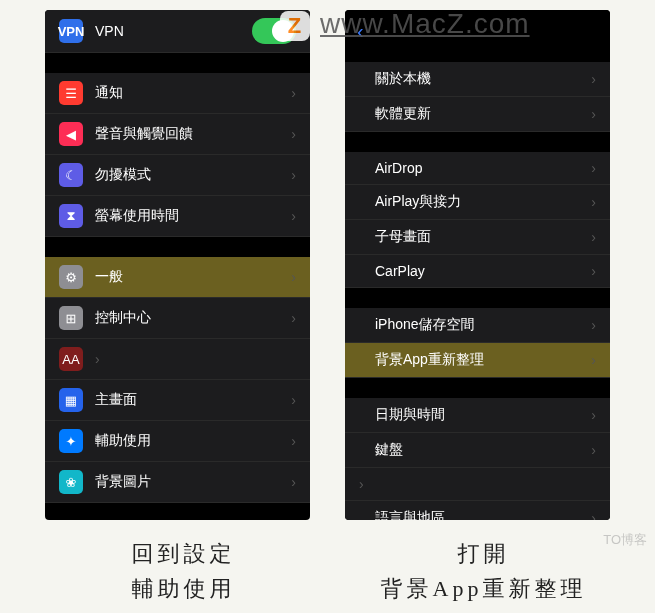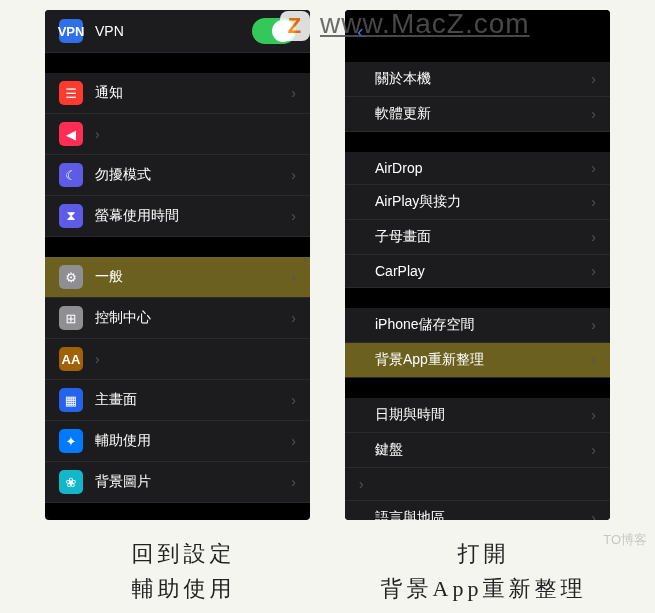--- a/index.html
+++ b/index.html
@@ -97,21 +97,21 @@
       color: #fff;
       flex-shrink: 0;
     }
     .icon-vpn { background: #2f6fea; font-size: 9px; font-weight: bold; }
     .icon-orange { background: #ff3b30; }
     .icon-red { background: #fd2d55; }
     .icon-purple { background: #5e5ce6; }
     .icon-blue { background: #007aff; }
     .icon-gray { background: #8e8e93; }
     .icon-darkblue { background: #2563eb; }
-    .icon-aa { background: #a16207; font-size: 11px; font-weight: bold; }
+    .icon-aa { background: #7f1d1d; font-size: 11px; font-weight: normal; }
     .icon-teal { background: #12b7c9; }
     .row .label { flex: 1; }
     .row .chevron {
       color: #555;
       font-size: 14px;
     }
     .toggle {
       width: 44px;
       height: 26px;
       background: #34c759;
@@ -170,20 +170,21 @@
 
     <div class="section-gap"></div>
     <div id="left-g1">
         <div class="row">
           <div class="icon-box icon-orange">☰</div>
           <div class="label">通知</div>
           <div class="chevron">›</div>
         </div>
         <div class="row">
           <div class="icon-box icon-red">◀</div>
+          <div class="label">聲音與觸覺回饋</div>
           <div class="chevron">›</div>
         </div>
         <div class="row">
           <div class="icon-box icon-purple">☾</div>
           <div class="label">勿擾模式</div>
           <div class="chevron">›</div>
         </div>
         <div class="row">
           <div class="icon-box icon-purple">⧗</div>
           <div class="label">螢幕使用時間</div>

